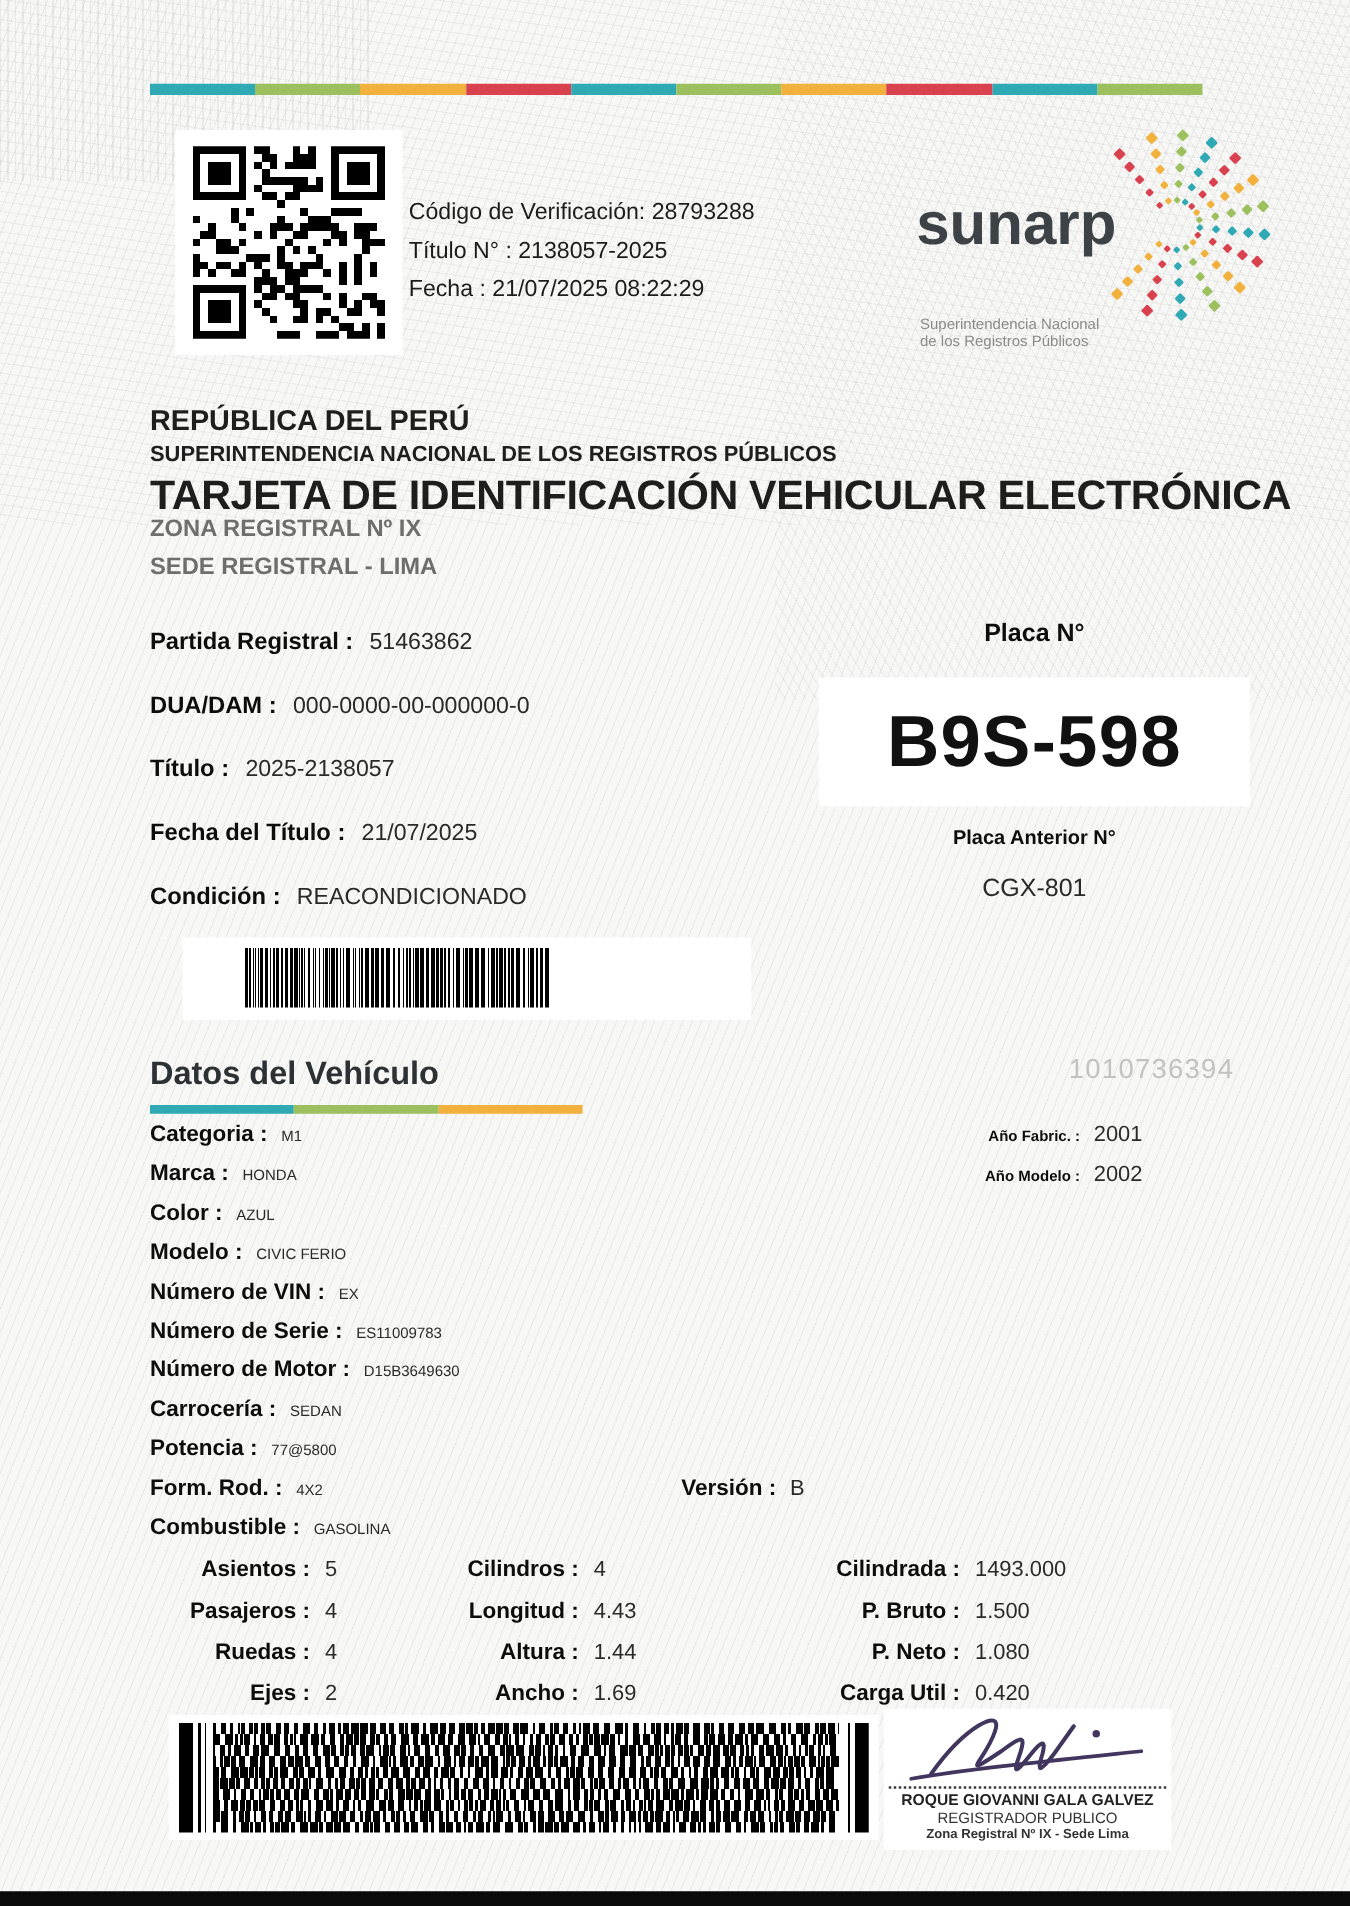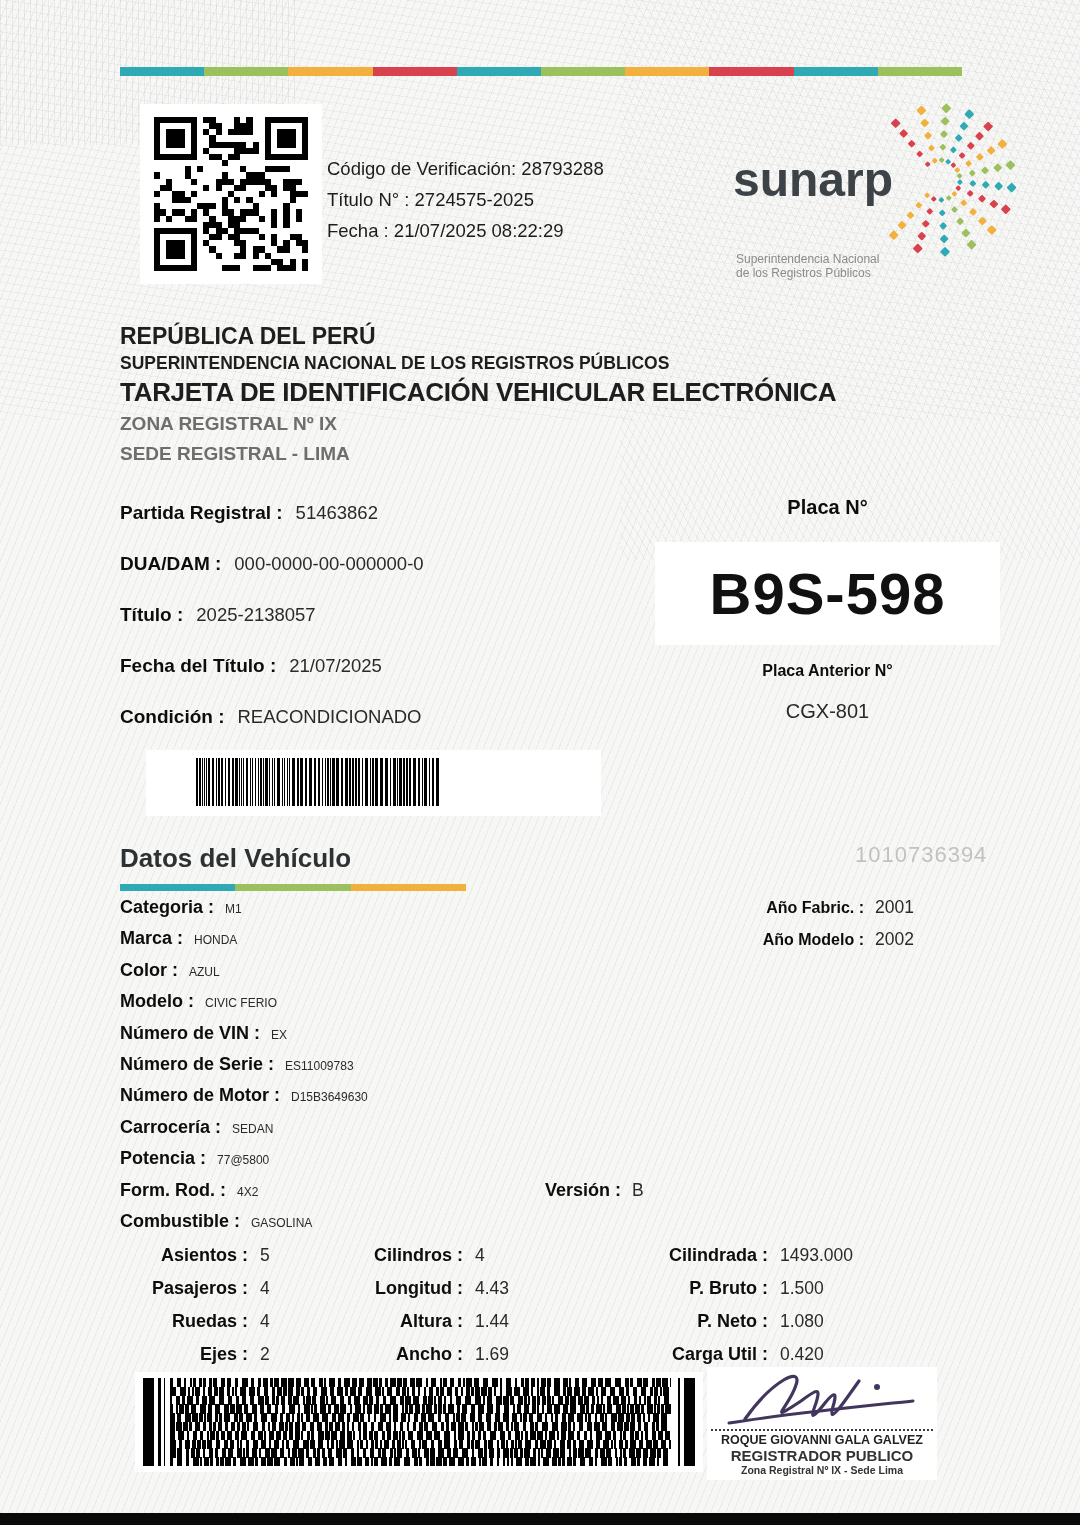--- a/index.html
+++ b/index.html
@@ -35,21 +35,21 @@
   
   .logo-block { position:absolute; left:727px; top:104px; width:250px; height:150px; }
   .logo-word { position:absolute; left:6px; top:48px; font-size:48px; font-weight:bold; color:#3c4246; letter-spacing:0px; }
   .logo-tagline { position:absolute; left:9px; top:124px; font-size:12px; color:#8b8b8b; line-height:14px;margin-top:24px; }
   .logo-burst { position:absolute; left:158px; top:-6px; overflow:visible; }
 
   
   .hdr { position:absolute; left:120px; color:#1e1e1e; white-space:nowrap; }
   .hdr-country     { top:323px; font-size:23px; font-weight:bold; }
   .hdr-institution { top:353px; font-size:17.5px; font-weight:bold; }
-  .hdr-doctitle    { top:377px; font-size:26px; font-weight:bold; letter-spacing:-0.3px; }
+  .hdr-doctitle    { top:377px; font-size:33px; font-weight:bold; letter-spacing:-0.3px; }
   .hdr-zona        { top:413px; font-size:19px; font-weight:bold; color:#6e6e6e; }
   .hdr-sede        { top:443px; font-size:19px; font-weight:bold; color:#6e6e6e; }
 
   
   .registry-fields { position:absolute; left:120px; top:492px; }
   .reg-row { height:41px; white-space:nowrap;margin-top:10px; }
   .flabel { font-weight:bold; font-size:19px; color:#0d0d0d; }
   .fvalue { font-size:18.5px; color:#2a2a2a; margin-left:13px; }
 
   
@@ -73,40 +73,40 @@
   
   .vehicle-fields { position:absolute; left:120px; top:897px; }
   .veh-row { height:31.4px; white-space:nowrap; }
   .veh-row .flabel { font-size:18px; }
   .veh-row .fvalue { font-size:12px; margin-left:11px; }
   .version-field { position:absolute; left:545px; top:1180px; white-space:nowrap; }
   .version-field .flabel { font-size:18px; }
   .version-field .fvalue { font-size:17.5px; margin-left:11px; }
   .year-fields { position:absolute; left:712px; top:897px; }
   .year-row { height:32px; white-space:nowrap; }
-  .year-row .flabel { display:inline-block; width:152px; text-align:right; font-size:16px; }
+  .year-row .flabel { display:inline-block; width:152px; text-align:right; font-size:12px; }
   .year-row .fvalue { font-size:17.5px; margin-left:11px; }
 
   
   .specs-col { position:absolute; top:1245px; }
   .specs-col .spec-row { height:33px; white-space:nowrap; }
   .spec-label { display:inline-block; text-align:right; font-weight:bold; font-size:18px; color:#0d0d0d; }
   .spec-value { font-size:17.5px; color:#2a2a2a; margin-left:12px; }
   .specs-col1 { left:120px; } .specs-col1 .spec-label { width:128px; }
   .specs-col2 { left:330px; } .specs-col2 .spec-label { width:133px; }
   .specs-col3 { left:613px; } .specs-col3 .spec-label { width:155px; }
 
   
   .barcode-big-box { position:absolute; left:135px; top:1372px; width:568px; height:100px; background:#ffffff; }
   .barcode-big-box svg { position:absolute; left:8px; top:6px; }
   .signature-box { position:absolute; left:707px; top:1367px; width:230px; height:113px; background:#ffffff; text-align:center; }
   .signature-box svg.sig { display:block; margin:0 auto; }
   .sig-dots { margin:0 4px; border-top:2px dotted #3a3a3a; }
   .sig-name { margin-top:2px; font-size:12.5px; font-weight:bold; color:#222222; }
-  .sig-title { font-size:15px; font-weight:bold; color:#333333; }
+  .sig-title { font-size:12px; font-weight:normal; color:#333333; }
   .sig-zone { font-size:10.5px; font-weight:bold; color:#333333; }
 
   .bottom-black-bar { position:absolute; left:0; top:1513px; width:1080px; height:12px; background:#0a0a0a; }
 </style>
 </head>
 <body>
 
 <div id="page">
 
   <div class="guilloche-patch gp1"></div>
@@ -309,21 +309,21 @@
         <rect x="19" y="1" width="5" height="5" fill="#fff"></rect>
         <rect x="20" y="2" width="3" height="3" fill="#000"></rect>
         <rect x="0" y="18" width="7" height="7" fill="#000"></rect>
         <rect x="1" y="19" width="5" height="5" fill="#fff"></rect>
         <rect x="2" y="20" width="3" height="3" fill="#000"></rect>
       </svg>
   </div>
 
   <div class="verify-block">
     <div>Código de Verificación: 28793288</div>
-    <div>Título N° : 2724575-2025</div>
+    <div>Título N° : 2138057-2025</div>
     <div>Fecha : 21/07/2025 08:22:29</div>
   </div>
 
   <div class="logo-block">
     <div class="logo-word">sunarp</div>
     <div class="logo-tagline">
       <div>Superintendencia Nacional</div>
       <div>de los Registros Públicos</div>
     </div>
     <svg id="burst-svg" class="logo-burst" width="140" height="160" viewBox="0 0 140 160">

